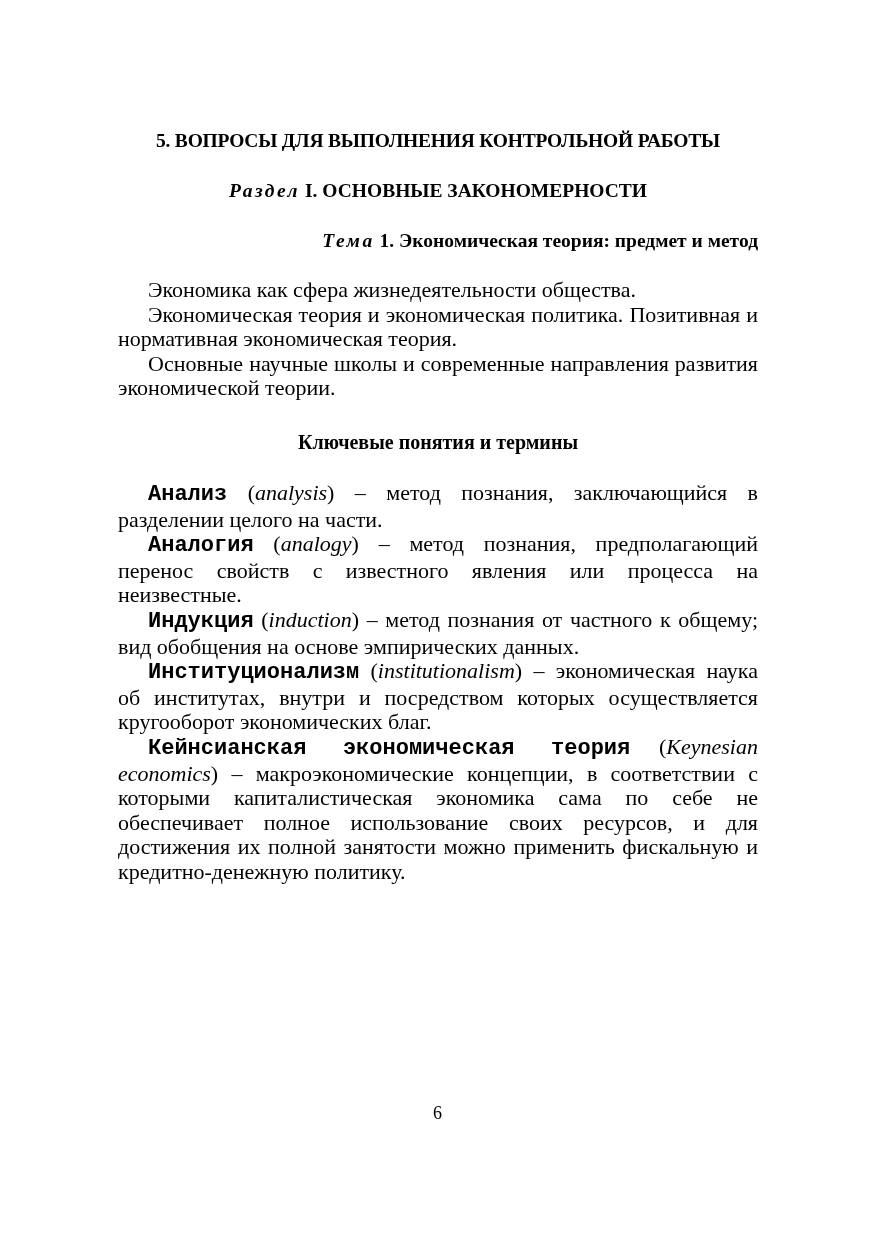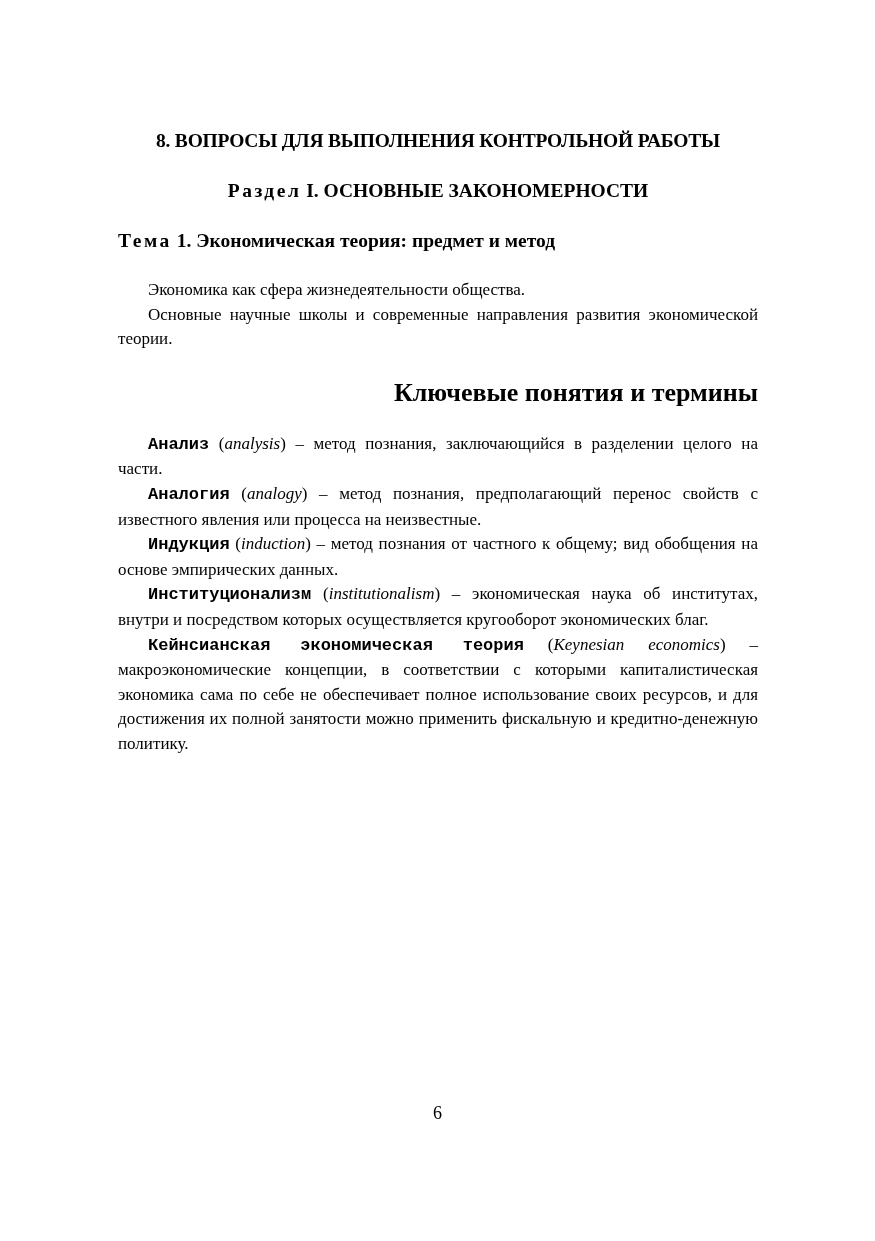--- a/index.html
+++ b/index.html
@@ -32,43 +32,44 @@
     }
     .h-section {
       text-align: center;
       font-weight: bold;
       font-size: 19.5px;
       line-height: 26px;
       margin: 24px 0 0 0;
     }
     .spaced {
       letter-spacing: 2.5px;
+      font-style: italic;
     }
     .h-topic {
-      text-align: left;
+      text-align: right;
       font-weight: bold;
       font-size: 19.5px;
       line-height: 26px;
       margin: 24px 0 0 0;
     }
     .body-block {
       margin-top: 24px;
     }
     p.par {
       margin: 0;
       text-indent: 30px;
       text-align: justify;
-      font-size: 17px;
+      font-size: 22px;
       line-height: 24.6px;
       hyphens: none;
     }
     .h-terms {
-      text-align: right;
+      text-align: center;
       font-weight: bold;
-      font-size: 26px;
+      font-size: 20px;
       line-height: 26px;
       margin: 28px 0 0 0;
     }
     .terms-block {
       margin-top: 26px;
     }
     .term {
       font-weight: bold;
       font-family: Liberation Mono, monospace;
     }
@@ -84,34 +85,35 @@
       text-align: center;
       font-size: 18px;
       line-height: 24px;
     }
   </style>
 </head>
 <body>
 
 <div class="page">
 
-  <h1 class="h-main">8. ВОПРОСЫ ДЛЯ ВЫПОЛНЕНИЯ КОНТРОЛЬНОЙ РАБОТЫ</h1>
+  <h1 class="h-main">5. ВОПРОСЫ ДЛЯ ВЫПОЛНЕНИЯ КОНТРОЛЬНОЙ РАБОТЫ</h1>
 
   <h2 class="h-section">
     <span class="spaced">Раздел</span>
     <span>I. ОСНОВНЫЕ ЗАКОНОМЕРНОСТИ</span><br>
   </h2>
 
   <h3 class="h-topic">
     <span class="spaced">Тема</span>
     <span>1. Экономическая теория: предмет и метод</span>
   </h3>
 
   <div class="body-block">
     <p class="par">Экономика как сфера жизнедеятельности общества.</p>
+    <p class="par">Экономическая теория и экономическая политика. Позитивная и нормативная экономическая теория.</p>
     <p class="par">Основные научные школы и современные направления развития экономической теории.</p>
   </div>
 
   <h3 class="h-terms">Ключевые понятия и термины</h3>
 
   <div class="terms-block">
     <p class="par"><span class="term">Анализ</span> (<span class="en">analysis</span>)<span> – метод познания, заключающийся в разделении целого на части.</span></p>
     <p class="par"><span class="term">Аналогия</span> (<span class="en">analogy</span>)<span> – метод познания, предполагающий перенос свойств с известного явления или процесса на неизвестные.</span></p>
     <p class="par"><span class="term">Индукция</span> (<span class="en">induction</span>)<span> – метод познания от частного к общему; вид обобщения на основе эмпирических данных.</span></p>
     <p class="par"><span class="term">Институционализм</span> (<span class="en">institutionalism</span>)<span> – экономическая наука об ин­ститутах, внутри и посредством которых осуществляется кругооборот экономических благ.</span></p>

